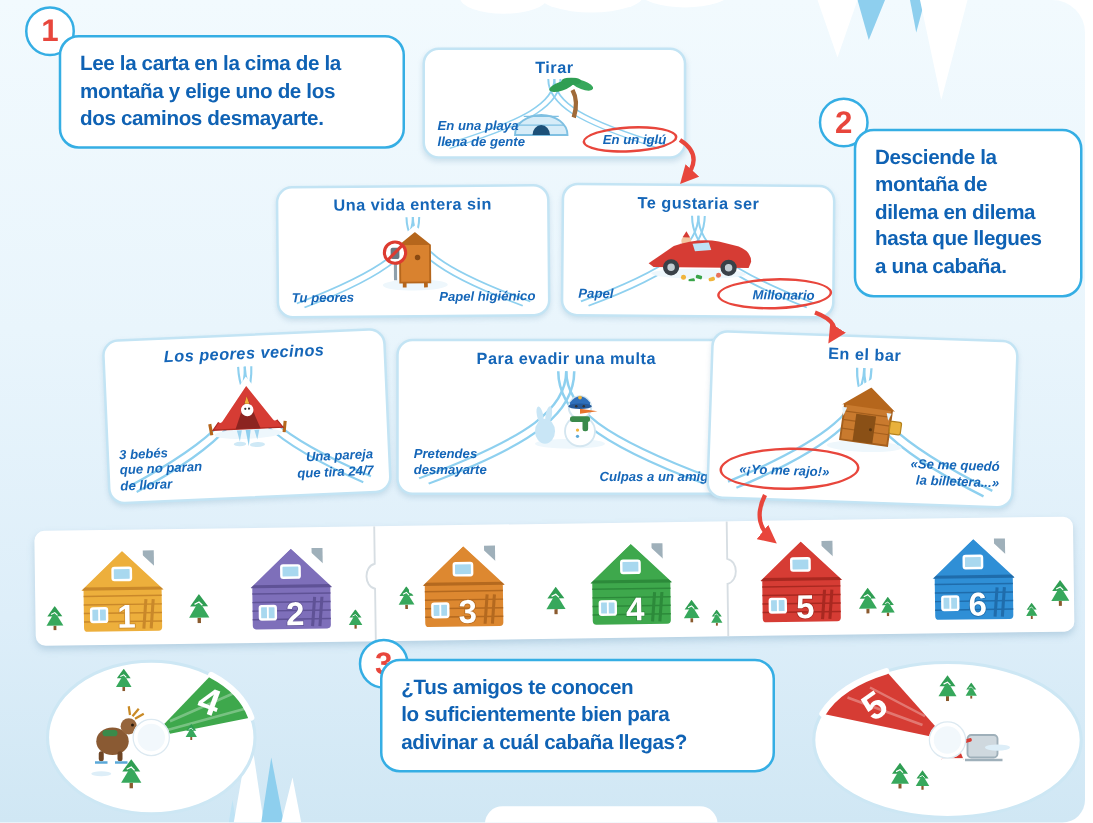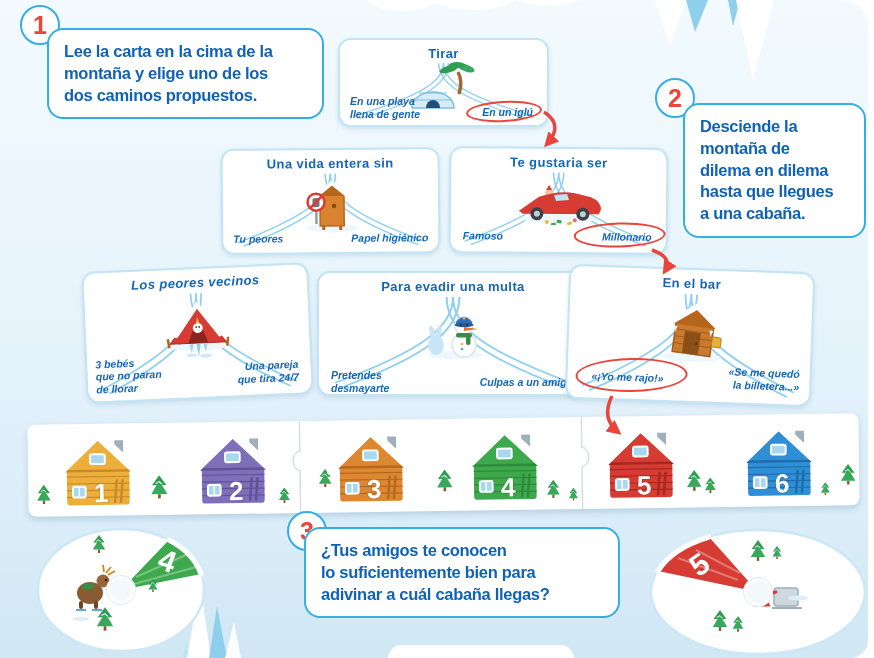--- a/index.html
+++ b/index.html
@@ -116,21 +116,21 @@
     <polygon points="0,88 6,88 3,70" fill="#bfe3f5"></polygon>
     <polygon points="4,88 28,88 17,14" fill="#fff"></polygon>
     <polygon points="26,88 44,88 34,36" fill="#8ecfee"></polygon>
     <polygon points="42,88 58,88 51,52" fill="#fff"></polygon>
   </svg>
   <div class="mound"></div>
 
   <div class="badge" style="left:20px;top:5px">1</div>
   <div class="callout" style="left:47px;top:28px;width:277px">Lee la carta en la cima de la
 montaña y elige uno de los
-dos caminos propuestos.</div>
+dos caminos desmayarte.</div>
 
   <div class="badge" style="left:655px;top:78px">2</div>
   <div class="callout" style="left:683px;top:103px;width:183px">Desciende la
 montaña de
 dilema en dilema
 hasta que llegues
 a una cabaña.</div>
 
   <div class="badge" style="left:287px;top:511px">3</div>
   <div class="callout" style="left:304px;top:527px;width:316px">¿Tus amigos te conocen
@@ -209,21 +209,21 @@
       <circle cx="24" cy="31" r="6.5" fill="#3a4148"></circle>
         <circle cx="24" cy="31" r="3" fill="#c3ccd2"></circle>
       <circle cx="70" cy="31" r="6.5" fill="#3a4148"></circle>
         <circle cx="70" cy="31" r="3" fill="#c3ccd2"></circle>
       <circle cx="34" cy="39" r="2" fill="#f0b53c"></circle>
       <rect x="44" y="37" width="5" height="3" rx="1" fill="#3aa54a" transform="rotate(15 46 38)"></rect>
       <rect x="54" y="39" width="5" height="3" rx="1" fill="#f0b53c" transform="rotate(-20 56 40)"></rect>
       <circle cx="62" cy="37" r="2" fill="#e8705a"></circle>
       <rect x="38" y="40" width="5" height="3" rx="1" fill="#3aa54a" transform="rotate(-10 40 41)"></rect>
     </svg>
-    <div class="opt l" style="left:12px;bottom:10px">Famoso</div>
+    <div class="opt l" style="left:12px;bottom:10px">Papel</div>
     <div class="opt r" style="right:14px;bottom:10px">Millonario</div>
     <div class="choice-ring" style="right:0px;bottom:5px;width:92px;height:25px;transform:rotate(-2deg)"></div>
   </div>
 
   <div class="card" style="left:84px;top:267px;width:227px;height:132px;transform:rotate(-2.5deg)">
     <div class="card-title it">Los peores vecinos</div>
     <svg class="fork" viewBox="0 0 200 90" preserveAspectRatio="none">
       <g stroke="#8ed0ef" stroke-width="1.6" fill="none">
         <path d="M100,2 C100,30 78,52 8,84"></path>
           <path d="M105,2 C105,32 84,56 14,88"></path>
@@ -276,21 +276,21 @@
       <ellipse cx="48" cy="22" rx="9.5" ry="2.2" fill="#265a9a"></ellipse>
       <circle cx="48" cy="15" r="1.5" fill="#f0b53c"></circle>
       <circle cx="45" cy="22" r="1" fill="#333"></circle>
         <circle cx="51" cy="22" r="1" fill="#333"></circle>
       <polygon points="48,24 62,26 48,28" fill="#e8742c"></polygon>
       <rect x="40" y="30" width="16" height="4.5" rx="2" fill="#3a8a4a"></rect>
       <rect x="50" y="33" width="4.5" height="9" rx="2" fill="#3a8a4a"></rect>
       <circle cx="46" cy="41" r="1.3" fill="#f0b53c"></circle>
         <circle cx="46" cy="46" r="1.3" fill="#5aa8d8"></circle>
     </svg>
-    <div class="opt l" style="left:12px;bottom:0">Pretendes
+    <div class="opt l" style="left:12px;bottom:12px">Pretendes
 desmayarte</div>
     <div class="opt r" style="right:14px;bottom:6px">Culpas a un amigo</div>
   </div>
 
   <div class="card" style="left:567px;top:268px;width:246px;height:135px;transform:rotate(2deg)">
     <div class="card-title">En el bar</div>
     <svg class="fork" viewBox="0 0 200 90" preserveAspectRatio="none">
       <g stroke="#8ed0ef" stroke-width="1.6" fill="none">
         <path d="M100,2 C100,30 78,52 8,84"></path>
           <path d="M105,2 C105,32 84,56 14,88"></path>

